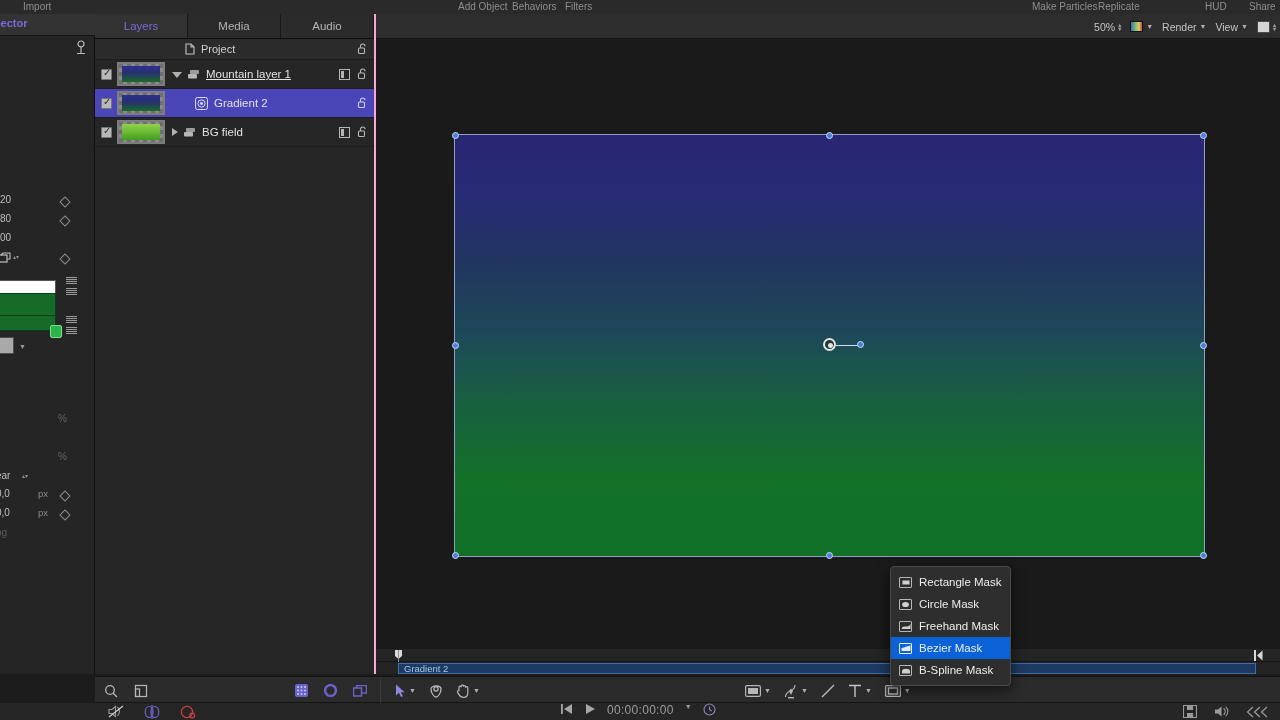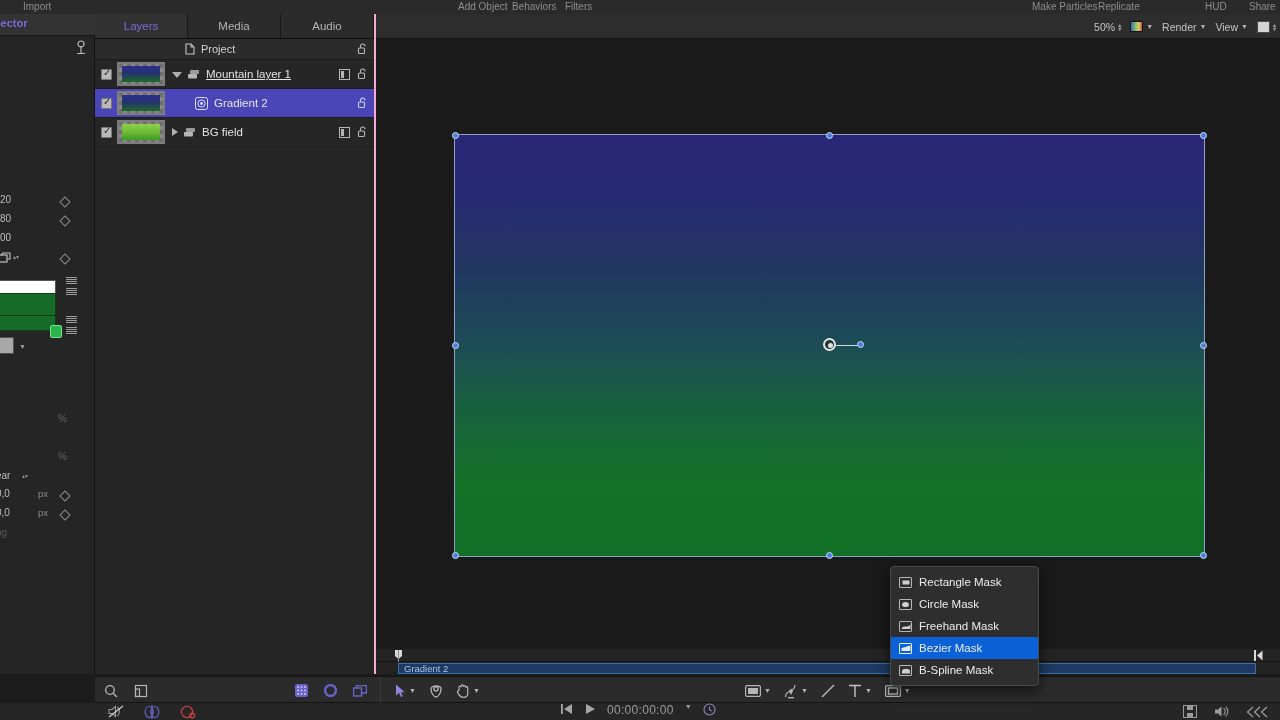--- a/index.html
+++ b/index.html
@@ -95,21 +95,21 @@
 
   
   .canvaswrap { position: absolute; left: 376px; top: 39px; width: 904px; height: 610px; background: #1a1a1a; }
   .artboard { position: absolute; left: 79px; top: 96px; width: 749px; height: 421px; }
   .handle { position: absolute; width: 7px; height: 7px; background: #4a7fe0; border: 1px solid #cfd8ef; border-radius: 50%; }
   .ctr-knob { position: absolute; width: 13px; height: 13px; border: 2px solid #e4e4e4; border-radius: 50%; background: #1f3a33;}
   .ctr-knob::after { content:""; position:absolute; left:3px; top:3px; width:5px; height:5px; background:#e4e4e4; border-radius:50%;}
   .ctr-line { position: absolute; height: 1px; background: #cfd8ef; }
 
   
-  .ctxmenu { position: absolute; left: 890px; top: 566px; width: 149px;
+  .ctxmenu { position: absolute; left: 890px; top: 566px; width: 121px;
     background: #2e2e2e; border: 1px solid #4a4a4a; border-radius: 4px; padding: 4px 0;
     box-shadow: 0 4px 14px rgba(0,0,0,.6); z-index: 50; }
   .ctxitem { display: flex; align-items: center; height: 22px; padding: 0 8px; gap: 7px; cursor: default; }
   .ctxitem.hi { background: #0a62d6; }
   .ctxitem span.lbl { font-size: 11.5px; color: #ececec; }
   .micon { width: 13px; height: 11px; border: 1px solid #b6b6b6; border-radius: 1px;
     display: flex; align-items: center; justify-content: center; flex: 0 0 auto; }
 
   
   .tlpanel { position: absolute; left: 376px; top: 649px; width: 904px; height: 25px; background: #232323; }

